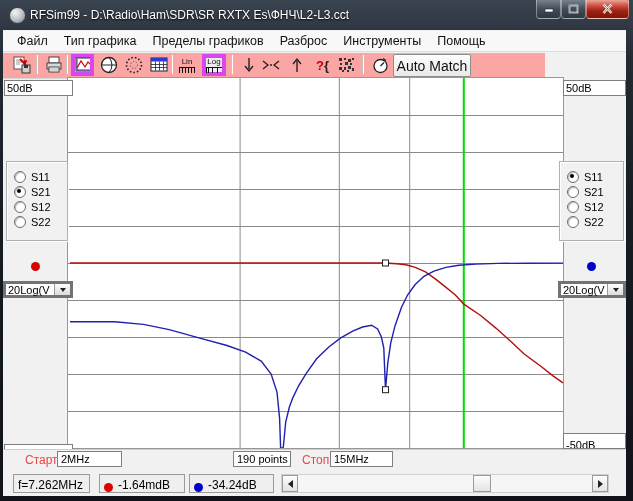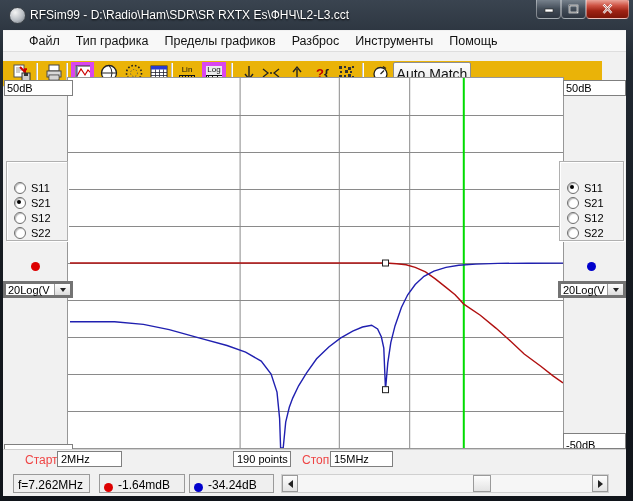--- a/index.html
+++ b/index.html
@@ -17,23 +17,23 @@
     border:1px solid #3c4248;}
   .winbtn{top:0;height:19px;border:1px solid rgba(255,255,255,.38);border-top:none;
     border-radius:0 0 4px 4px;box-sizing:border-box;
     display:flex;align-items:center;justify-content:center;}
   #btn-min{left:536px;width:25px;background:linear-gradient(180deg,rgba(170,180,190,.55),rgba(90,100,112,.35) 50%,rgba(40,48,58,.45));}
   #btn-max{left:561px;width:25px;background:linear-gradient(180deg,rgba(170,180,190,.55),rgba(90,100,112,.35) 50%,rgba(40,48,58,.45));}
   #btn-close{left:586px;width:43px;background:linear-gradient(180deg,#eba59a 0%,#cf5546 30%,#a02314 60%,#7c1508 100%);}
   
   #client{left:3px;top:30px;width:623px;height:466px;background:#f1f1f1;}
   #menubar{left:3px;top:31px;width:623px;height:21px;background:#f8f8f8;border-bottom:1px solid #dedede;
-    display:flex;align-items:center;padding-left:18px;box-sizing:border-box;}
+    display:flex;align-items:center;padding-left:6px;box-sizing:border-box;}
   .menu-item{font-size:12.5px;color:#111;padding:2px 8px;white-space:nowrap;}
-  #toolbar{left:3px;top:53px;width:599px;height:25px;background:#eab308;border-bottom:1px solid #d6d6d6;margin-top:8px;}
+  #toolbar{left:3px;top:53px;width:542px;height:25px;background:#fca5a5;border-bottom:1px solid #d6d6d6;}
   .tbtn{position:absolute;top:1px;width:23px;height:22px;display:flex;align-items:center;justify-content:center;box-sizing:border-box;}
   .tbtn.pressed{border:4px solid #d946ef;background:#ececec;}
   .tsep{position:absolute;top:2px;width:1px;height:19px;background:#c4c4c4;border-right:1px solid #fff;}
   .ruler-lbl{font-size:8px;line-height:8px;display:block;text-align:center;color:#111;}
   .ruler{display:block;margin:1px auto 0;width:16px;height:5px;border-top:1px solid #111;
     background:repeating-linear-gradient(90deg,#111 0 1px,transparent 1px 3px);}
   .ruler.log{background:linear-gradient(90deg,#111 0 1px,transparent 1px 2px,#111 2px 3px,transparent 3px 6px,#111 6px 7px,transparent 7px 11px,#111 11px 12px,transparent 12px 16px);}
   .qmark{color:#c00000;font-weight:bold;font-size:13px;}
   .brace{color:#222;font-size:13px;font-weight:bold;}
   #auto-match{left:390px;top:1px;width:76px;height:21px;position:absolute;
@@ -42,21 +42,21 @@
   
   #plot{left:68px;top:78px;width:495px;height:370px;background:#fff;outline:1px solid #979797;}
   
   .tinput{background:#fff;border:1px solid #7f7f7f;font-size:11px;color:#000;
     box-sizing:border-box;padding:1px 2px;overflow:hidden;white-space:nowrap;}
   #lim-tl{left:4px;top:80px;width:69px;height:16px;z-index:4;}
   #lim-tr{left:563px;top:80px;width:63px;height:16px;z-index:4;}
   #lim-bl{left:4px;top:444px;width:69px;height:6px;z-index:4;}
   #lim-br{left:563px;top:433px;width:63px;height:16px;z-index:4;padding-top:5px;}
   .groupbox{border:1px solid #b0b0b0;box-shadow:inset 1px 1px 0 #fff,1px 1px 0 #fff;background:#f1f1f1;
-    box-sizing:border-box;padding-top:18px;z-index:4;}
+    box-sizing:border-box;padding-top:7px;z-index:4;}
   #sgroup-left{left:6px;top:161px;width:62px;height:80px;}
   #sgroup-right{left:559px;top:161px;width:65px;height:80px;}
   .radio-row{display:flex;align-items:center;height:15px;padding-left:7px;}
   .radio{width:10px;height:10px;border-radius:50%;background:#fff;border:1px solid #6e6e6e;
     box-shadow:inset 1px 1px 1px #bbb;margin-right:5px;position:relative;flex:none;}
   .radio.checked::after{content:"";position:absolute;left:2px;top:2px;width:4px;height:4px;border-radius:50%;background:#000;}
   .radio-lbl{font-size:11px;color:#000;}
   .trace-dot{width:9px;height:9px;border-radius:50%;z-index:4;}
   #dot-left{left:31px;top:262px;background:#dd0000;}
   #dot-right{left:587px;top:262px;background:#0000cc;}

